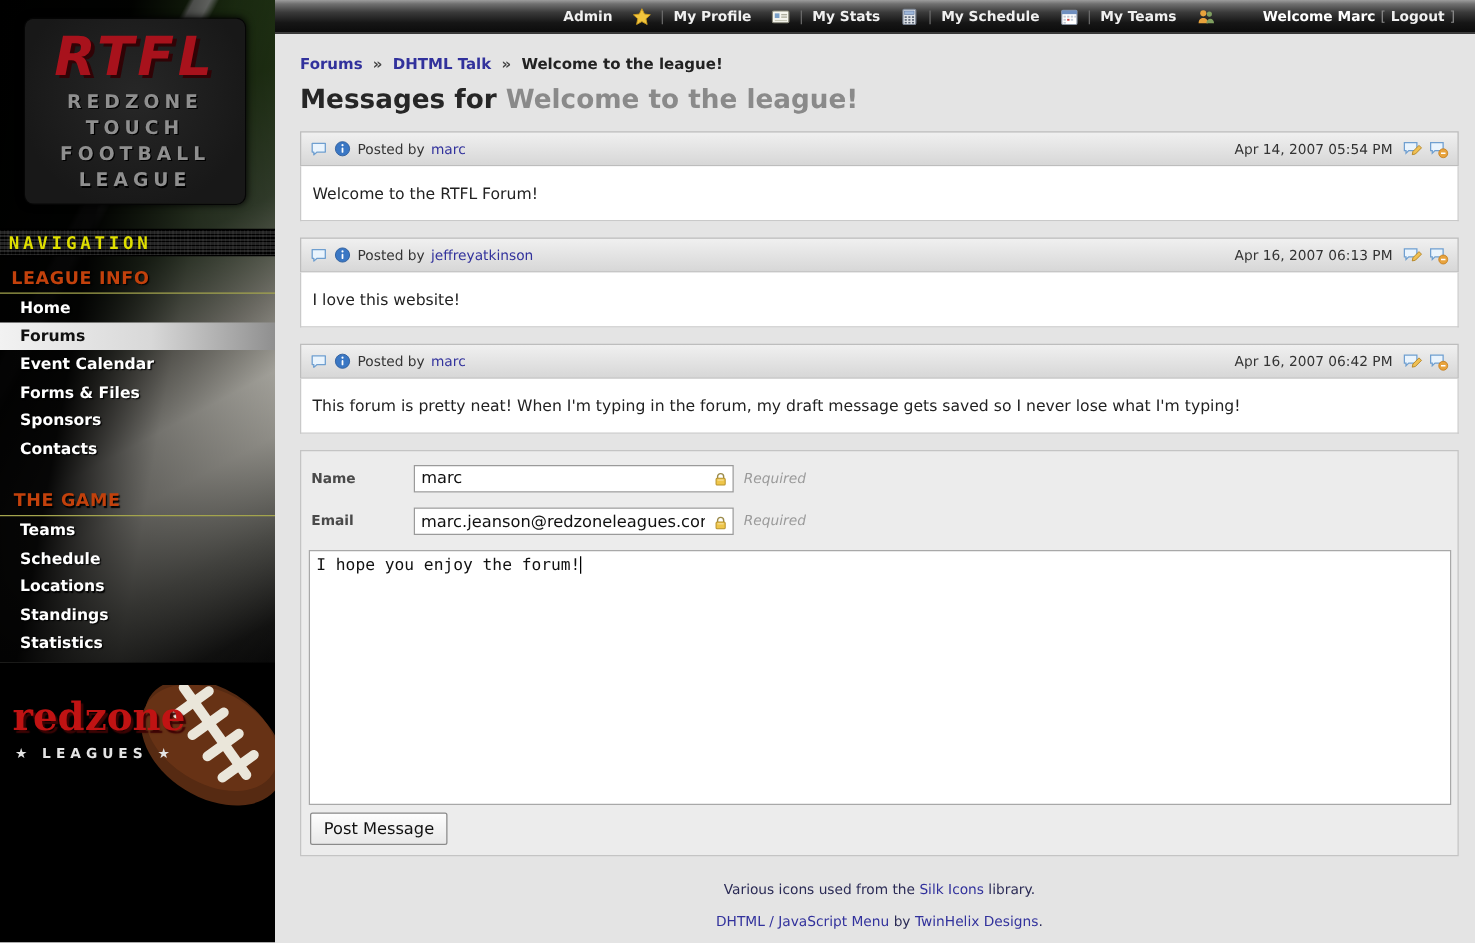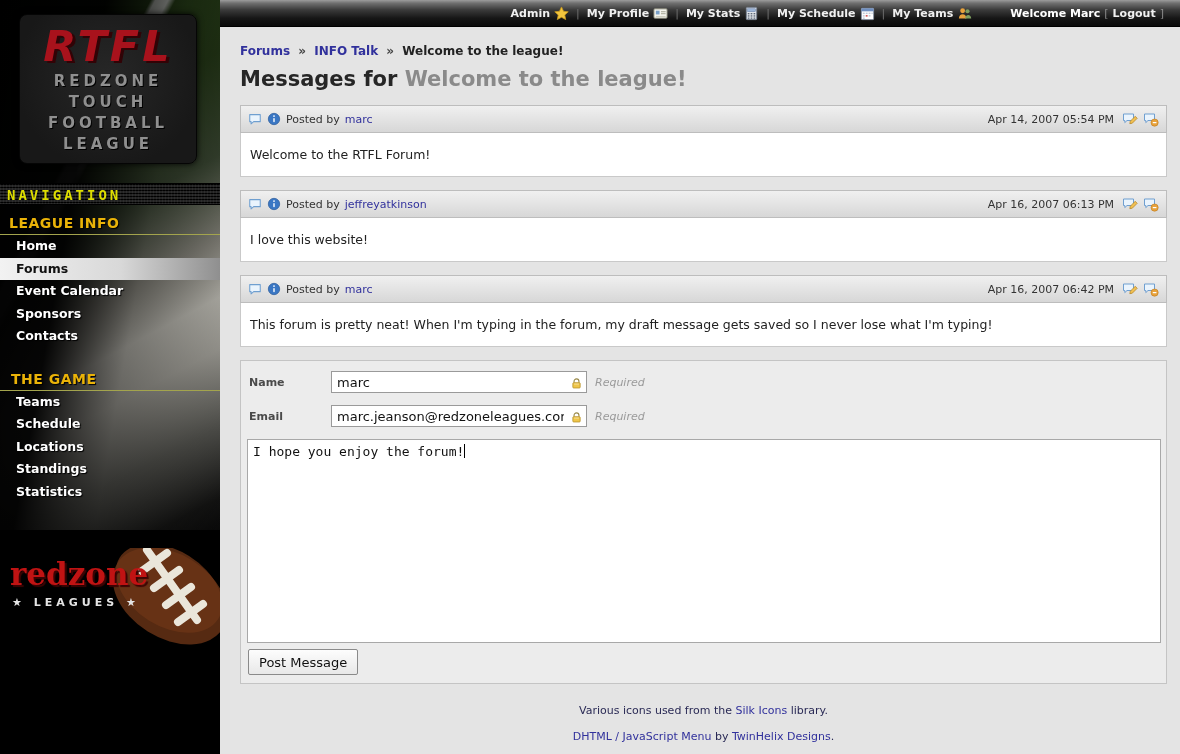--- a/index.html
+++ b/index.html
@@ -33,21 +33,21 @@
     background:
       repeating-linear-gradient(to right, rgba(255,255,255,.05) 0 1px, transparent 1px 3px),
       repeating-linear-gradient(to bottom, #000 0 1px, #232323 1px 3px);
     color:#dede00;font-family:"DejaVu Sans Mono","Liberation Mono",monospace;
     font-weight:bold;font-size:14px;letter-spacing:3px;padding-left:7px;box-sizing:border-box;
     border-top:1px solid #000;border-bottom:1px solid #000;
   }
   .led-nav{top:183px;} .led-powered{top:551px;text-align:right;}
   .nav-block{position:absolute;left:0;top:205px;width:220px;}
   .nav-heading{
-    padding:10px 0 3px 9px;color:#eab308;font-size:14px;font-weight:bold;letter-spacing:.5px;
+    padding:10px 0 3px 9px;color:#c2410c;font-size:14px;font-weight:bold;letter-spacing:.5px;
     border-bottom:1px solid #a3a44d;text-shadow:1px 1px 1px #000;
   }
   .nav-heading.second{margin-top:13px;padding-left:11px;}
   .nav-item{
     height:22.5px;line-height:22.5px;padding-left:16px;color:#fff;
     font-size:12.5px;font-weight:bold;text-shadow:1px 1px 1px #000;cursor:pointer;
   }
   .nav-item.active{
     background:linear-gradient(to right,#f2f2f2 0%,#d8d8d8 55%,#8f8f8f 100%);
     color:#111;text-shadow:none;
@@ -61,21 +61,21 @@
   .rz-ball{position:absolute;right:-10px;top:-2px;}
   
   .main{margin-left:220px;}
   .topbar{
     height:27px;display:flex;align-items:center;justify-content:flex-end;
     background:linear-gradient(to bottom,#9d9d9d 0%,#707070 12%,#3a3a3a 38%,#161616 70%,#0b0b0b 100%);
     border-bottom:1px solid #000;padding-right:12px;box-sizing:border-box;
     font-size:11px;font-weight:bold;color:#f0f0f0;white-space:nowrap;
   }
   .topbar a{color:#f0f0f0;text-decoration:none;cursor:pointer;}
-  .tb-item{display:flex;align-items:center;gap:4px;cursor:pointer;}
+  .tb-item{display:flex;align-items:center;gap:16px;cursor:pointer;}
   .tb-sep{color:#6f6f6f;margin:0 7px;font-weight:normal;}
   .tb-welcome{margin-left:38px;color:#fff;}
   .tb-bracket{color:#8a8a8a;font-weight:normal;margin:0 4px;}
   .icon{display:inline-flex;align-items:center;}
   
   .content{padding:0 13px 0 20px;}
   .breadcrumb{margin-top:17px;font-size:12px;font-weight:bold;color:#222;}
   .breadcrumb a{color:#31319c;text-decoration:none;cursor:pointer;}
   .bc-sep{color:#444;margin:0 4px;}
   h1.page-title{margin:9px 0 14px 0;font-size:21px;font-weight:bold;color:#262626;}
@@ -141,20 +141,21 @@
     <div class="logo-line">LEAGUE</div>
   </div>
 
   <div class="led-bar led-nav">NAVIGATION</div>
 
   <nav class="nav-block">
     <div class="nav-heading">LEAGUE INFO</div>
     <div class="nav-item">Home</div>
     <div class="nav-item active">Forums</div>
     <div class="nav-item">Event Calendar</div>
+    <div class="nav-item">Forms &amp; Files</div>
     <div class="nav-item">Sponsors</div>
     <div class="nav-item">Contacts</div>
 
     <div class="nav-heading second">THE GAME</div>
     <div class="nav-item">Teams</div>
     <div class="nav-item">Schedule</div>
     <div class="nav-item">Locations</div>
     <div class="nav-item">Standings</div>
     <div class="nav-item">Statistics</div>
   </nav>
@@ -259,21 +260,21 @@
     <span class="tb-welcome">Welcome Marc</span>
     <span class="tb-bracket">[</span>
     <a>Logout</a>
     <span class="tb-bracket">]</span>
   </header>
 
   <div class="content">
     <div class="breadcrumb">
       <a>Forums</a>
       <span class="bc-sep">»</span>
-      <a>INFO Talk</a>
+      <a>DHTML Talk</a>
       <span class="bc-sep">»</span>
       <span>Welcome to the league!</span>
     </div>
 
     <h1 class="page-title">
       <span>Messages for</span>
       <span class="topic">Welcome to the league!</span>
     </h1>
 
     <section class="message">

